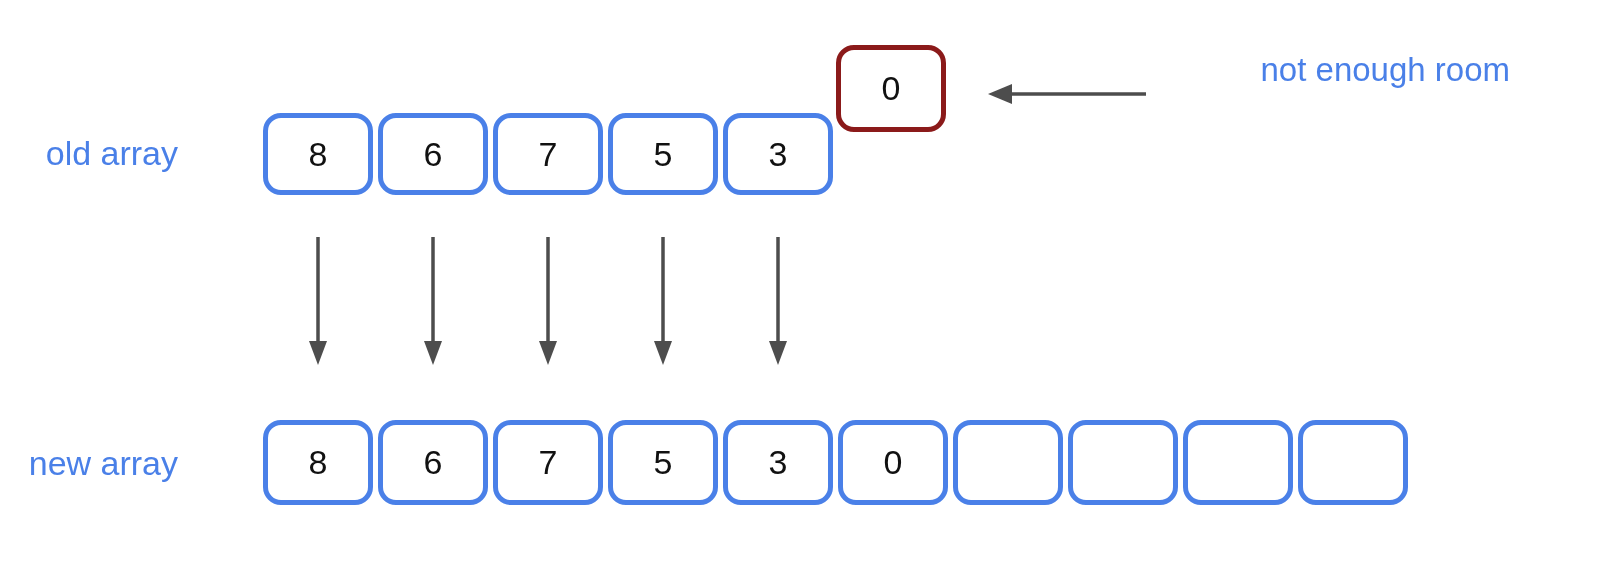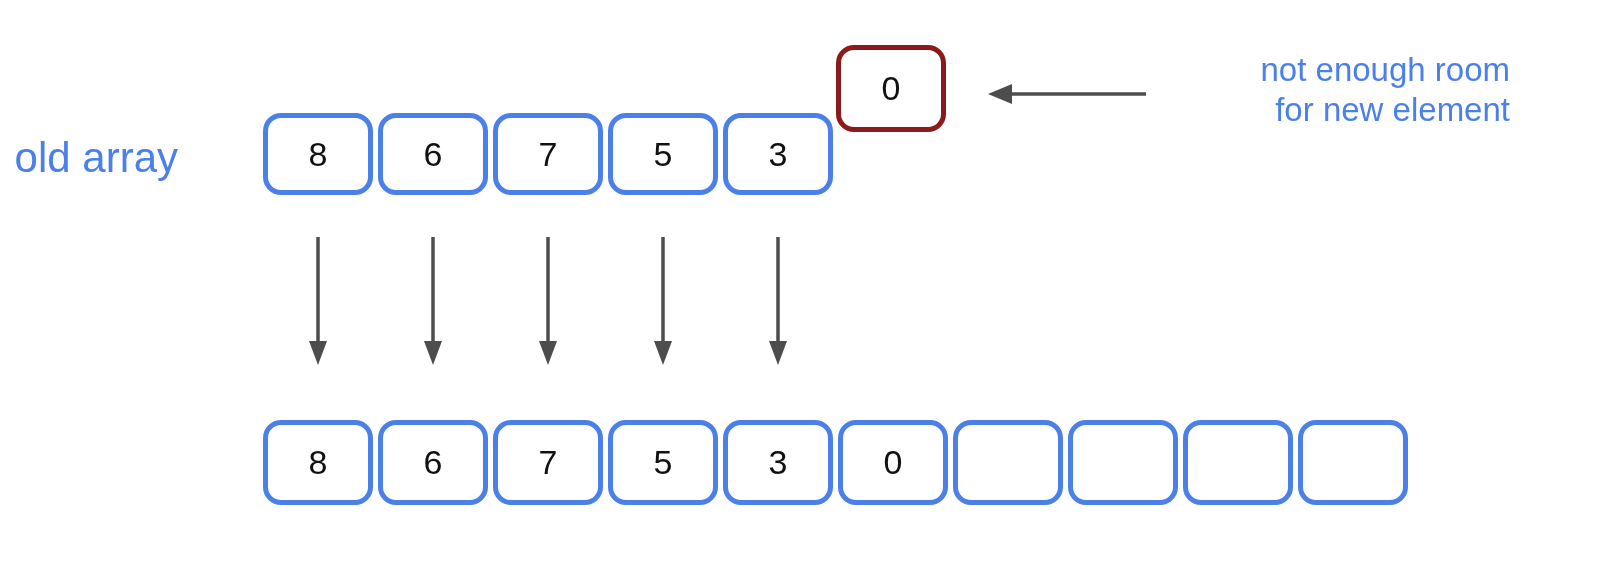--- a/index.html
+++ b/index.html
@@ -13,21 +13,21 @@
     width: 1600px;
     height: 574px;
     background: #ffffff;
     overflow: hidden;
   }
   .row-label {
     position: absolute;
     left: 0;
     width: 178px;
     text-align: right;
-    font-size: 42px;
+    font-size: 34px;
     color: #4a80e8;
     white-space: nowrap;
   }
   .old-label { top: 134px; }
   .new-label { top: 444px; }
   .cell {
     position: absolute;
     width: 110px;
     box-sizing: border-box;
     border: 5px solid #4a80e8;
@@ -61,36 +61,36 @@
     line-height: 1.22;
     color: #4a80e8;
   }
 </style>
 </head>
 <body>
 
 <div class="canvas">
 
   <div class="row-label old-label">old array</div>
+  <div class="row-label new-label">new array</div>
 
   <div class="cell old-cell" style="left:263px">8</div>
   <div class="cell old-cell" style="left:378px">6</div>
   <div class="cell old-cell" style="left:493px">7</div>
   <div class="cell old-cell" style="left:608px">5</div>
   <div class="cell old-cell" style="left:723px">3</div>
 
   <div class="cell overflow-cell" style="left:836px">0</div>
 
   <svg class="arrow" style="left:986px; top:80px" width="162" height="28" aria-hidden="true">
     <line x1="160" y1="14" x2="24" y2="14" stroke="#4d4d4d" stroke-width="3.5"></line>
     <polygon points="2,14 26,4 26,24" fill="#4d4d4d"></polygon>
   </svg>
   <div class="annotation">
     <div>not enough room</div>
-    <div>for new element</div>
   </div>
 
   <svg class="arrow" style="left:303px; top:235px" width="30" height="132" aria-hidden="true">
     <line x1="15" y1="2" x2="15" y2="108" stroke="#4d4d4d" stroke-width="3.5"></line>
     <polygon points="15,130 6,106 24,106" fill="#4d4d4d"></polygon>
   </svg>
   <svg class="arrow" style="left:418px; top:235px" width="30" height="132" aria-hidden="true">
     <line x1="15" y1="2" x2="15" y2="108" stroke="#4d4d4d" stroke-width="3.5"></line>
     <polygon points="15,130 6,106 24,106" fill="#4d4d4d"></polygon>
   </svg>

